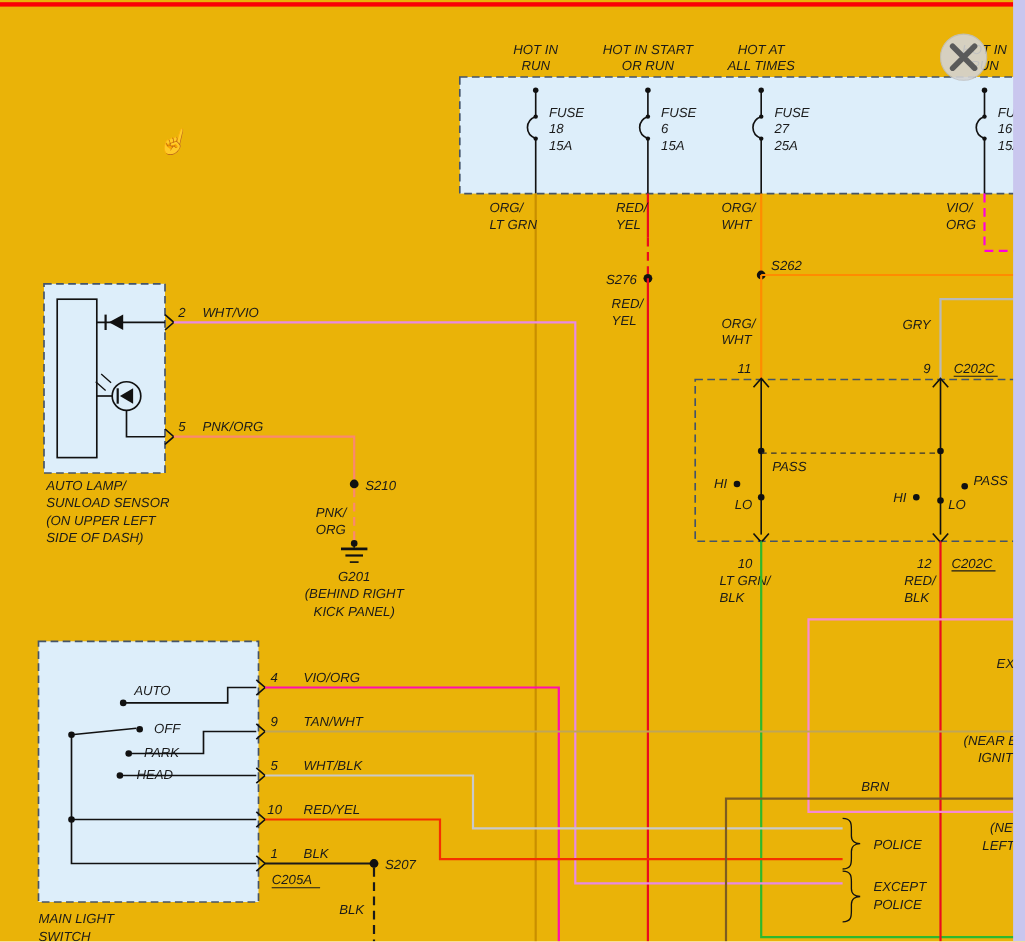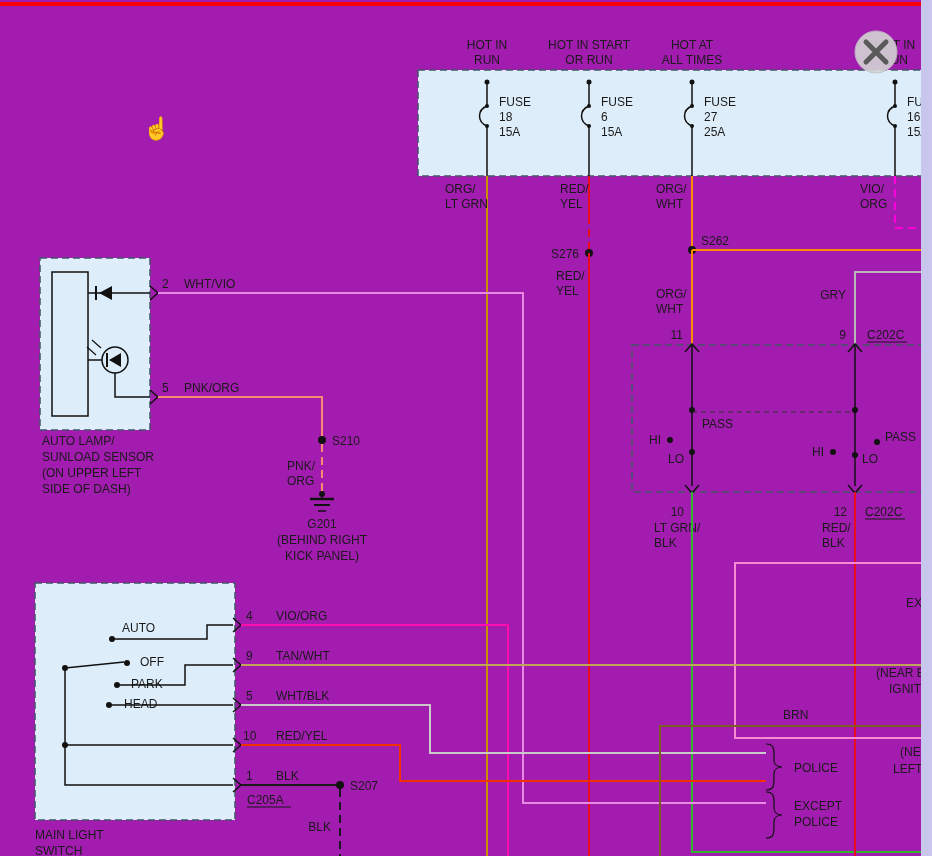--- a/index.html
+++ b/index.html
@@ -1,16 +1,16 @@
 <!DOCTYPE html>
 <html><head>
 <meta charset="utf-8">
 <style>
   html,body{margin:0;padding:0;background:#ffffff;}
-  #stage{position:relative;width:932px;height:856px;background:#a21caf;overflow:hidden;font-family:"Liberation Sans",sans-serif;}
+  #stage{position:relative;width:932px;height:856px;background:#eab308;overflow:hidden;font-family:"Liberation Sans",sans-serif;font-style:italic;}
   svg{position:absolute;left:0;top:0;}
   .t{font-family:"Liberation Sans",sans-serif;font-size:12px;fill:#1a1a1a;}
   .tc{text-anchor:middle;}
   .te{text-anchor:end;}
   .wire{fill:none;stroke-width:2;}
   .wired{fill:none;stroke-width:2;stroke-dasharray:8 5;}
   .thin{fill:none;stroke:#111;stroke-width:1.5;}
   .thin12{fill:none;stroke:#111;stroke-width:1.2;}
   .boxd{stroke:#44546a;stroke-width:1.5;stroke-dasharray:7 4;}
   .dot{fill:#111;}

